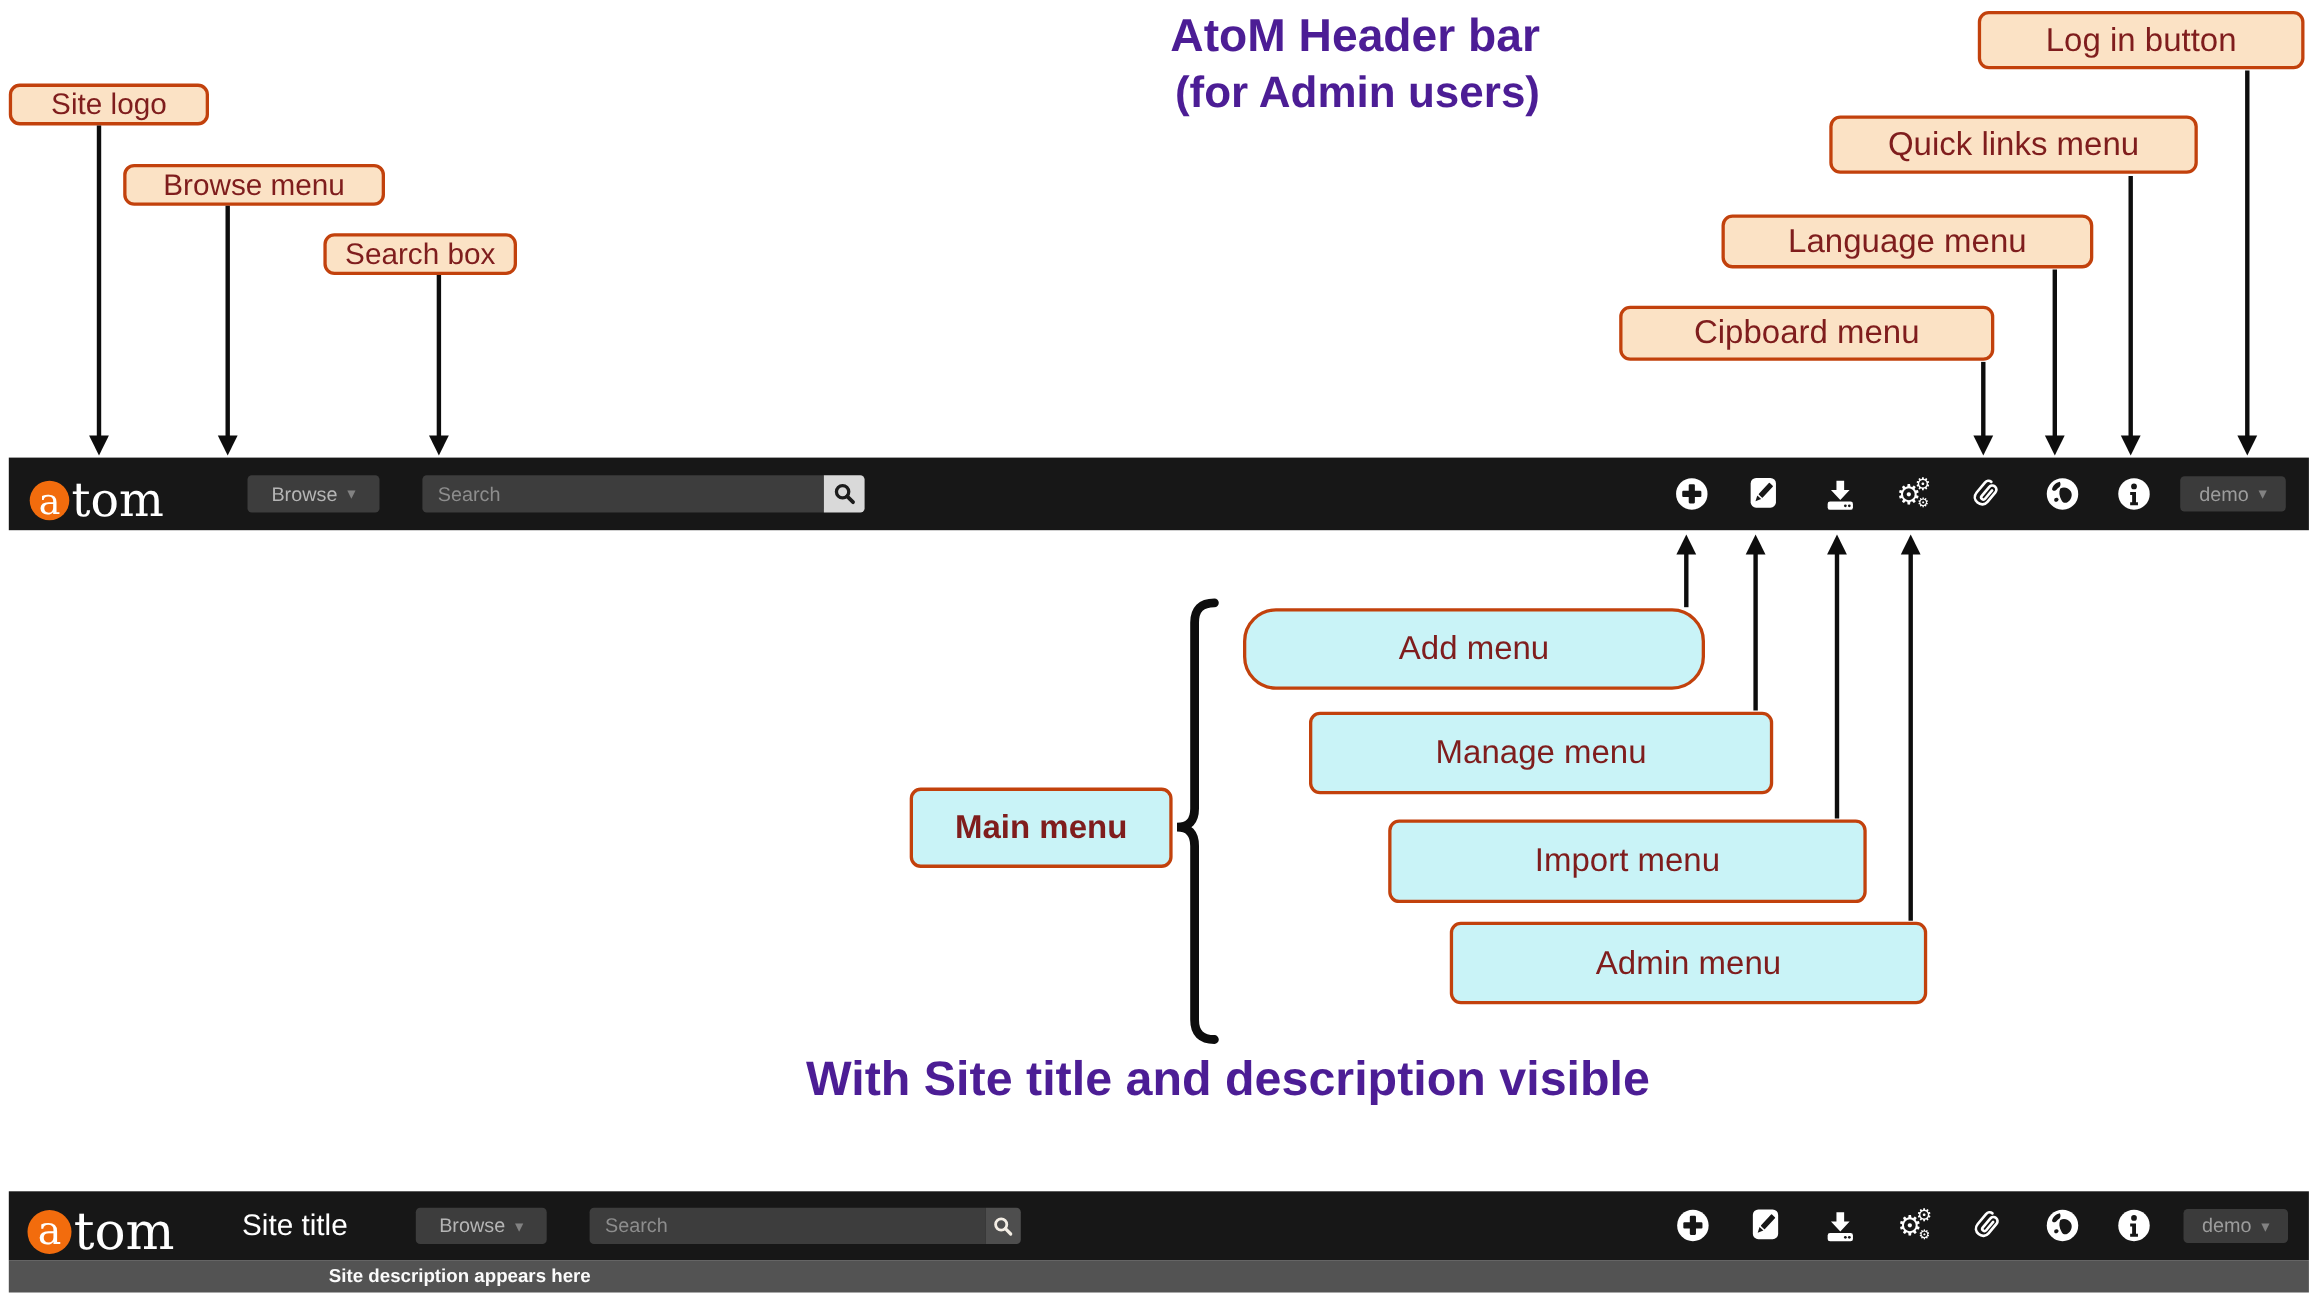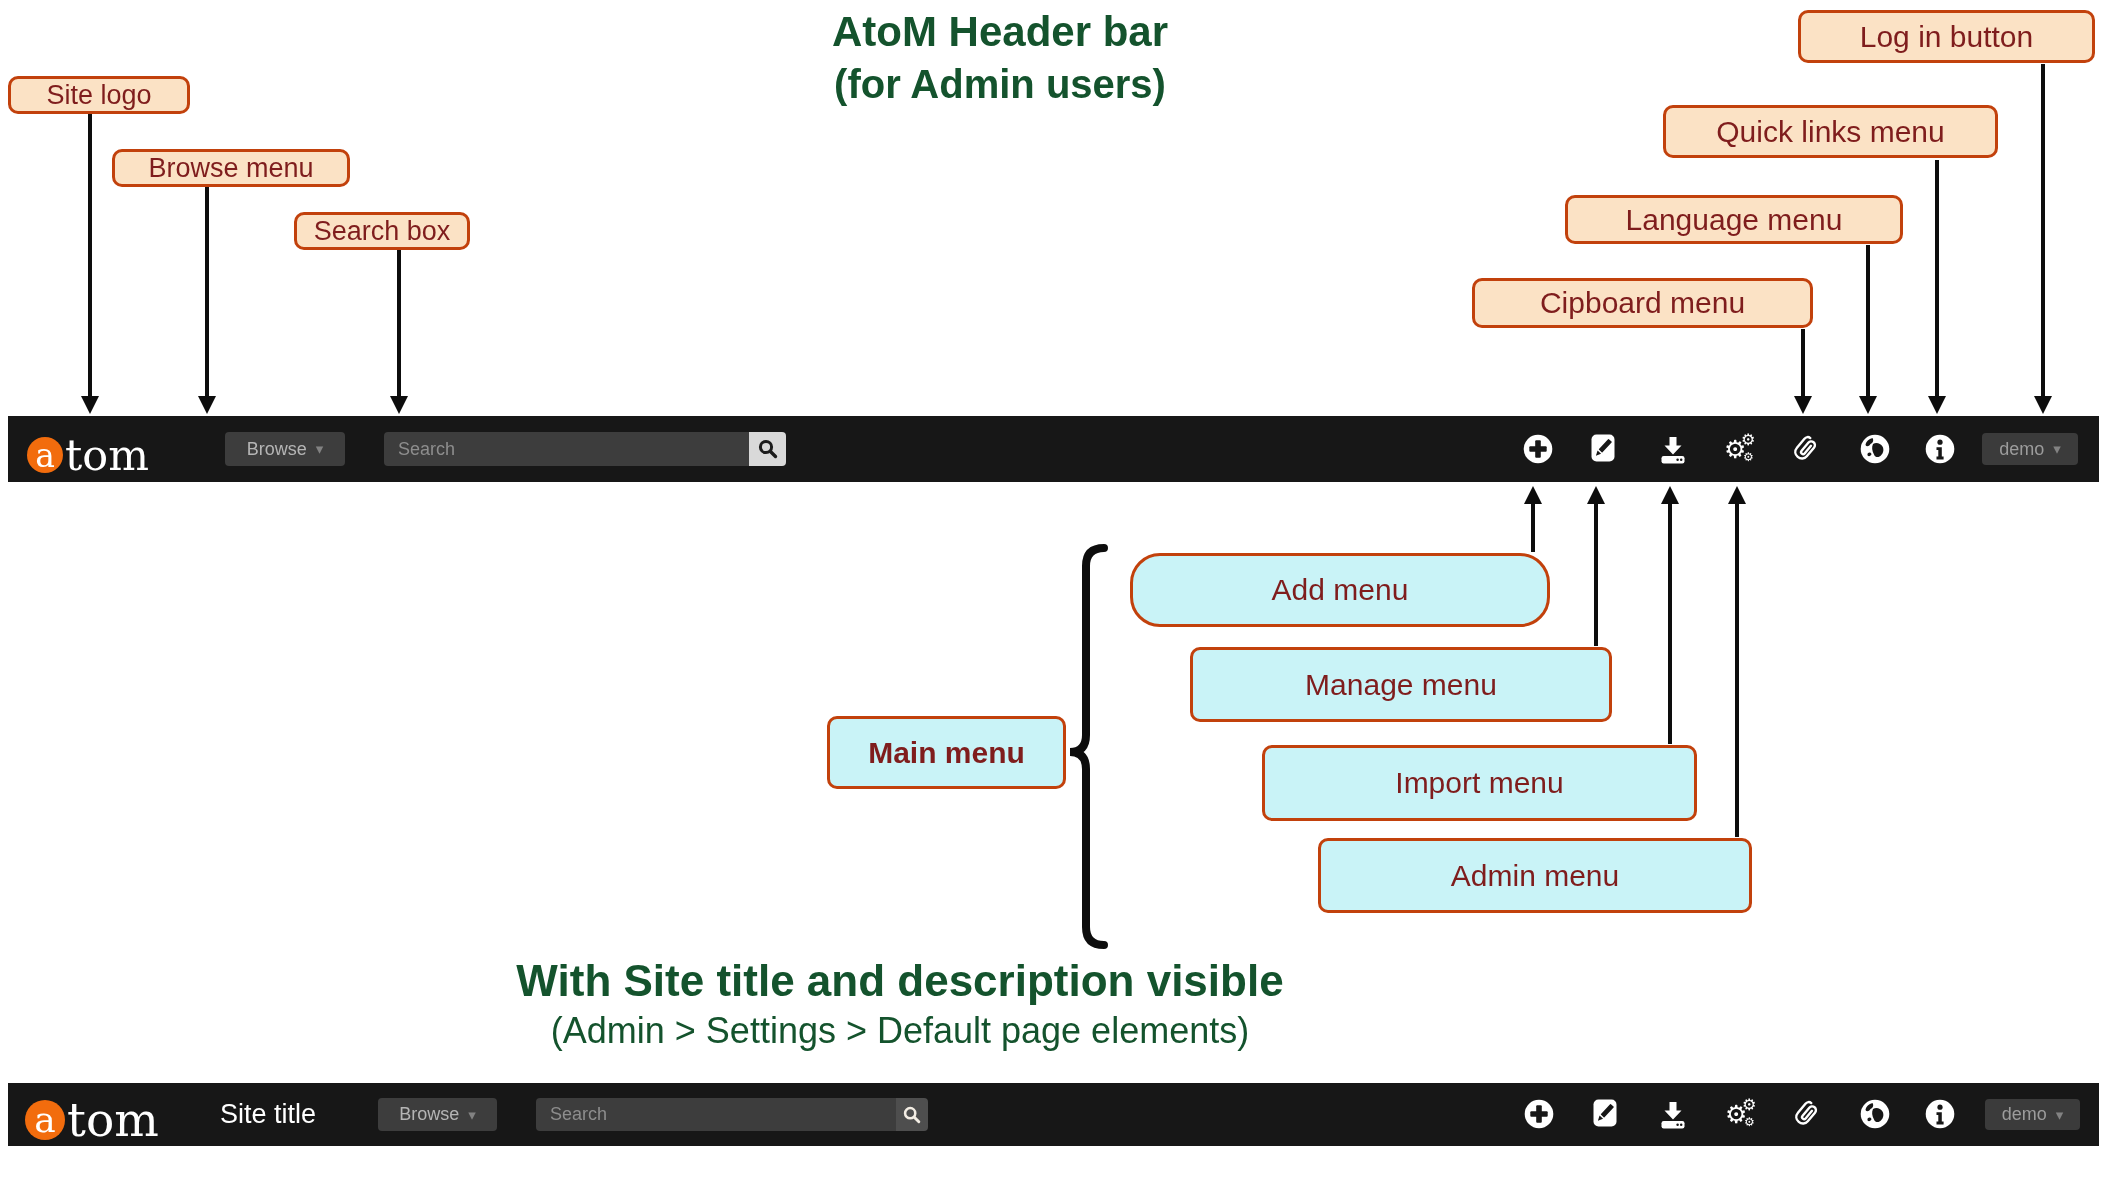--- a/index.html
+++ b/index.html
@@ -1,20 +1,20 @@
 <!DOCTYPE html>
 <html><head>
 <meta charset="utf-8">
 <style>
   html,body{margin:0;padding:0;background:#ffffff;}
   #canvas{position:relative;width:2105px;height:1184px;background:#ffffff;overflow:hidden;
           font-family:"Liberation Sans",sans-serif;}
 
   
-  .h-title{position:absolute;text-align:center;font-weight:bold;color:#14532d;}
+  .h-title{position:absolute;text-align:right;font-weight:bold;color:#4c1d95;}
   .t1{left:600px;top:8px;width:800px;font-size:42px;}
   .t2{left:600px;top:62px;width:800px;font-size:40px;}
   .s1{left:300px;top:956px;width:1200px;font-size:44px;}
   .s2{left:300px;top:1010px;width:1200px;font-size:36px;font-weight:normal;}
 
   
   .callout{position:absolute;background:#fbe2c5;border:3px solid #c2410c;border-radius:10px;
            display:flex;align-items:center;justify-content:center;color:#7f1d1d;
            box-sizing:border-box;font-size:27px;}
   .callout.rt{font-size:30px;}
@@ -73,21 +73,20 @@
   <div class="callout rt" style="left:1663px;top:105px;width:335px;height:53px;">Quick links menu</div>
   <div class="callout rt" style="left:1798px;top:10px;width:297px;height:53px;">Log in button</div>
 
   <div class="callout cyan bold" style="left:827px;top:716px;width:239px;height:73px;">Main menu</div>
   <div class="callout cyan" style="left:1130px;top:553px;width:420px;height:74px;border-radius:30px;">Add menu</div>
   <div class="callout cyan" style="left:1190px;top:647px;width:422px;height:75px;">Manage menu</div>
   <div class="callout cyan" style="left:1262px;top:745px;width:435px;height:76px;">Import menu</div>
   <div class="callout cyan" style="left:1318px;top:838px;width:434px;height:75px;">Admin menu</div>
 
   <div class="h-title s1">With Site title and description visible</div>
-  <div class="h-title s2">(Admin &gt; Settings &gt; Default page elements)</div>
 
   <svg class="overlay" width="2105" height="1184" viewBox="0 0 2105 1184">
 
     <g stroke="#0d0d0d" fill="#0d0d0d">
       <line x1="90" y1="114" x2="90" y2="397" stroke-width="4"></line>
         <polygon points="81,396 99,396 90,414" stroke="none"></polygon>
       </g>
     <g stroke="#0d0d0d" fill="#0d0d0d">
       <line x1="207" y1="187" x2="207" y2="397" stroke-width="4"></line>
         <polygon points="198,396 216,396 207,414" stroke="none"></polygon>
@@ -275,14 +274,17 @@
         <circle cx="15" cy="8.2" r="2.6" fill="#171717"></circle>
         <path d="M11.5 13.2 L16.8 13.2 L16.8 22.6 L18.6 22.6 L18.6 25.4 L11.5 25.4 L11.5 22.6 L13.3 22.6 L13.3 16 L11.5 16 Z" fill="#171717"></path>
       </svg>
     </div>
     <div class="pill" style="left:1977px;top:16px;width:95px;height:31px;color:#9c9c9c;background:#3b3b3b;">
       <span>demo</span>
       <span class="caret">▾</span>
     </div>
   </div>
 
+  <div class="strip" style="left:8px;top:1146px;width:2091px;height:29px;">
+    <div class="strip-text" style="left:150px;top:4px;width:520px;">Site description appears here</div>
+  </div>
 
 </div>
 
 </body></html>

